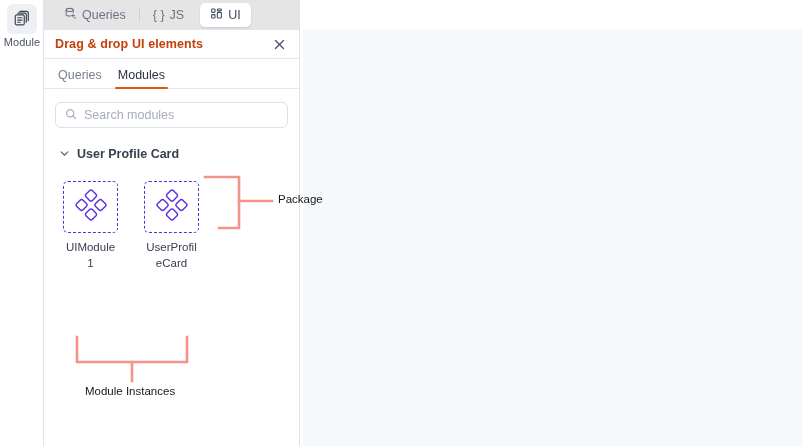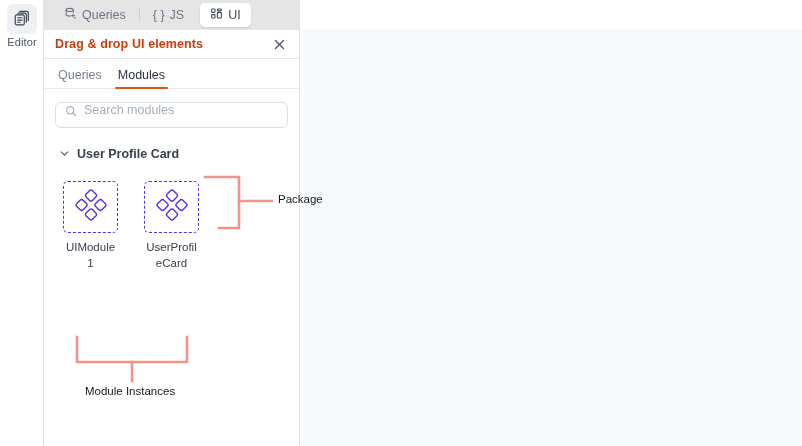--- a/index.html
+++ b/index.html
@@ -69,21 +69,21 @@
   .stab.active { color: #2a3241; font-weight: 500; }
   .stab.active::after {
     content: ""; position: absolute; left: -3px; right: -3px; bottom: -1px;
     height: 2.5px; background: #e15615; border-radius: 2px;
   }
 
   
   .panel-body { position: relative; padding: 13px 11px 0 11px; }
 
   .search {
-    display: flex; align-items: flex-start; gap: 7px;
+    display: flex; align-items: center; gap: 7px;
     height: 26px; border: 1px solid #dbe0e8; border-radius: 6px; padding: 0 9px;
     background: #fff;
   }
   .search input {
     border: 0; outline: 0; font-size: 12.5px; color: #39414f;
     font-family: "Liberation Sans", sans-serif; width: 100%; background: transparent;
   }
   .search input::placeholder { color: #a6adbb; }
 
   .tree { margin-top: 13px; }
@@ -126,21 +126,21 @@
   <div class="rail">
     <div class="rail-item">
       <div class="rail-icon-box">
         <svg width="18" height="18" viewBox="0 0 20 20" fill="none" stroke="#39414f" stroke-width="1.3" stroke-linecap="round" stroke-linejoin="round">
           <rect x="2.5" y="5.5" width="10" height="11" rx="1.6"></rect>
           <path d="M5.2 8.6h4.8M5.2 11.2h4.8M5.2 13.6h3"></path>
           <path d="M5.4 3.4h7.4a2 2 0 0 1 2 2v8.2"></path>
           <path d="M7.6 1.6h7.4a2 2 0 0 1 2 2v8.2"></path>
         </svg>
       </div>
-      <div class="rail-label">Editor</div>
+      <div class="rail-label">Module</div>
     </div>
   </div>
 
   <div class="canvas-top"></div>
   <div class="canvas"></div>
 
   <div class="panel">
 
     <div class="tabstrip">
       <div class="ttab">

